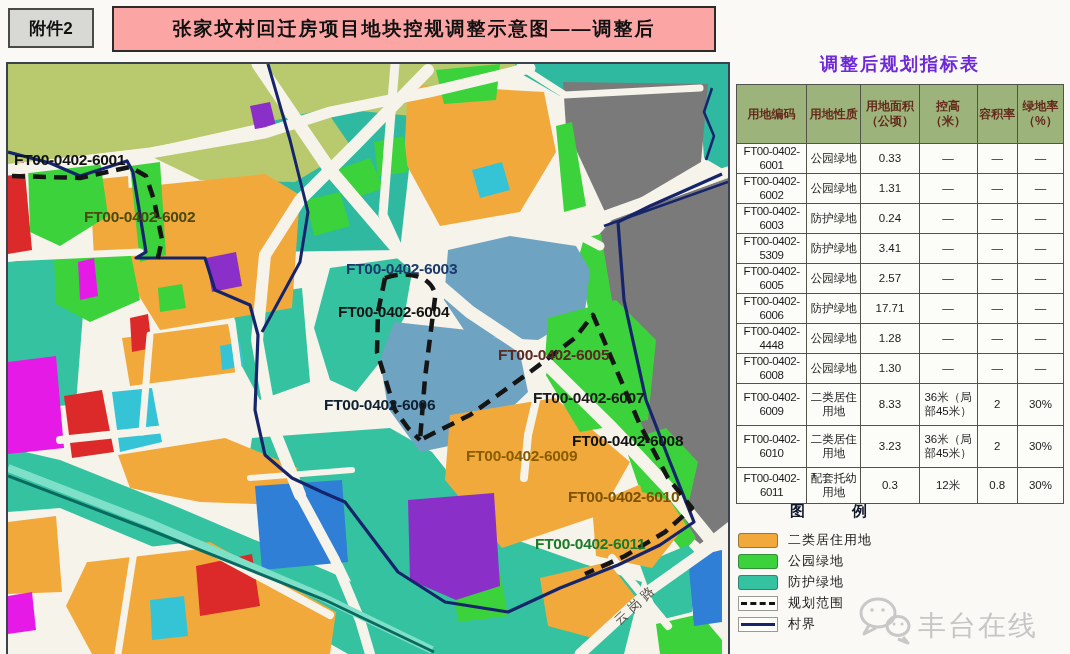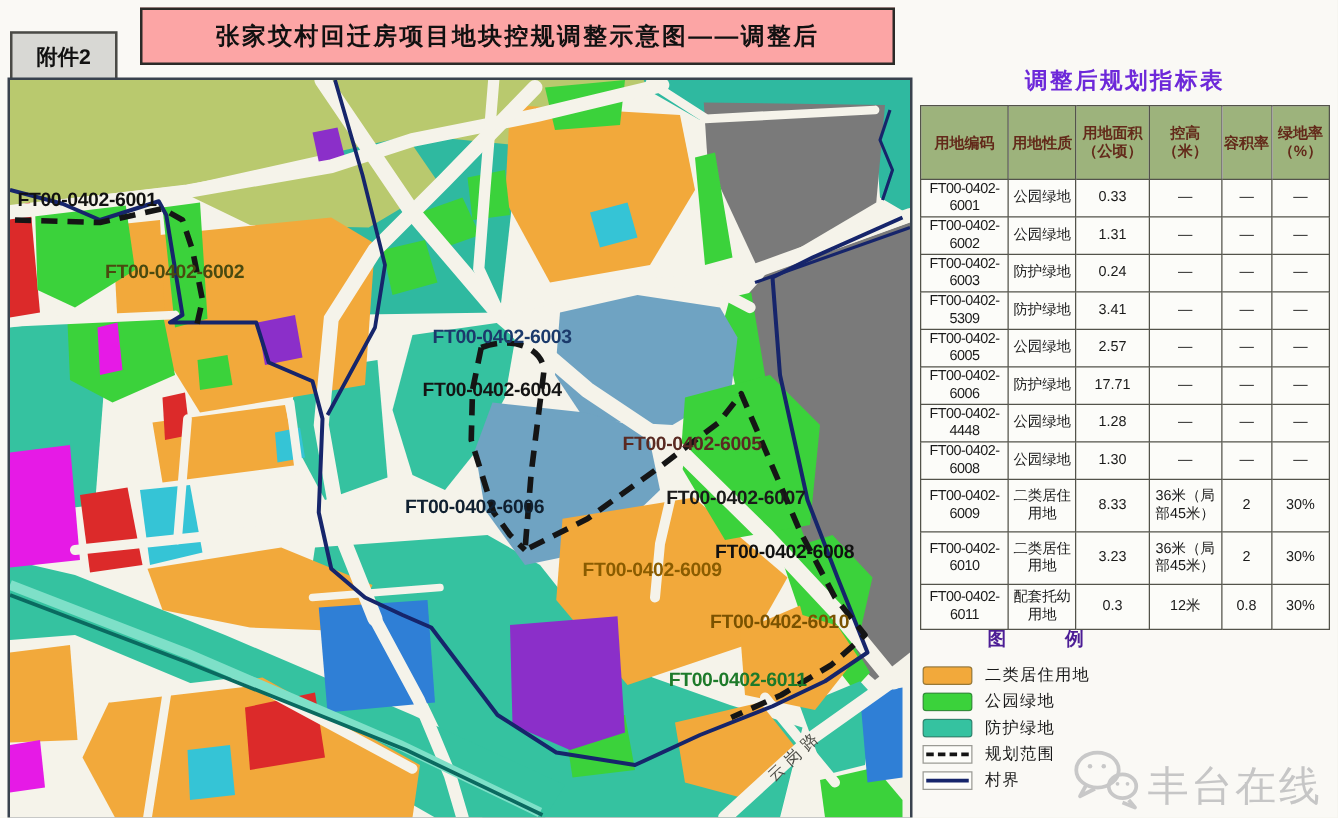--- a/index.html
+++ b/index.html
@@ -1,19 +1,19 @@
 <!DOCTYPE html>
 <html style="--c-road: #F5F3EA; --c-olive: #B9C96E; --c-teal_region: #2FB9A0; --c-protective: #35C2A0; --c-park: #3BD23B; --c-residential: #F2A93B; --c-education: #35C4D6; --c-gray: #7A7A7A; --c-steel: #6FA3C2; --c-blue: #2F7FD6; --c-magenta: #E61AE6; --c-purple: #8B2FC9; --c-red: #DC2A2A; --c-boundary_dash: #151515; --c-village: #16256B; --c-river: #0A6A60; --c-band_stripe: #7EE0C8; --c-table_header: #9DB37C; --c-table_header_text: #632A1A;"><head>
 <meta charset="utf-8">
 <style>
   html,body{margin:0;padding:0;}
   body{width:1070px;height:654px;position:relative;background:#FAF9F5;overflow:hidden;
        font-family:"Liberation Sans","DejaVu Sans",sans-serif;}
   
-  .attach-box{position:absolute;left:8px;top:25px;width:82px;height:36px;background:#D8D8D4;
+  .attach-box{position:absolute;left:8px;top:8px;width:82px;height:36px;background:#D8D8D4;
       border:2px solid #4A4A46;display:flex;align-items:center;justify-content:center;
       font-size:17px;font-weight:bold;color:#111;}
   .title-box{position:absolute;left:112px;top:6px;width:600px;height:42px;background:#fca5a5;
       border:2.5px solid #2B2B28;display:flex;align-items:center;justify-content:center;
       font-size:19px;font-weight:bold;color:#111;letter-spacing:2px;}
   
   #map-wrap{position:absolute;left:8px;top:64px;width:720px;height:590px;outline:2px solid #39424E;}
   svg text.plot-label{font-family:"Liberation Sans","DejaVu Sans",sans-serif;font-size:15.5px;
       font-weight:bold;letter-spacing:-0.3px;}
   svg text.road-label{font-family:"Liberation Sans","DejaVu Sans",sans-serif;font-size:13px;
@@ -26,34 +26,34 @@
   table.spec th,table.spec td{border:1.5px solid #53534B;padding:1px 1px;text-align:center;
       vertical-align:middle;overflow:hidden;}
   table.spec th{background:var(--c-table_header,#9DB37C);color:var(--c-table_header_text,#632A1A);
       font-size:12px;font-weight:bold;height:56px;line-height:1.25;}
   table.spec td{font-size:11.5px;color:#1A1A1A;height:27px;line-height:1.15;}
   td.code{font-size:10.5px;letter-spacing:-0.4px;}
   tr.tall td{height:39px;}
   tr.mid td{height:33px;}
   
   .legend-title{position:absolute;left:790px;top:502px;font-size:15px;font-weight:bold;
-      color:#4c1d95;letter-spacing:16px;}
+      color:#0f172a;letter-spacing:16px;}
   .legend{position:absolute;left:738px;top:530px;width:300px;}
   .legend-item{display:flex;align-items:center;height:20px;margin-bottom:1px;}
   .sw{width:38px;height:13px;border-radius:3px;border:1px solid rgba(40,60,50,.45);
       margin-right:10px;flex:0 0 auto;}
   .sw-line{width:38px;height:13px;background:#FDFDFA;border:1px solid #9a9a94;margin-right:10px;
       position:relative;flex:0 0 auto;}
   .sw-line i{position:absolute;left:2px;right:2px;top:5px;display:block;}
   .sw-dash i{border-top:3px dashed #141414;}
   .sw-solid i{border-top:3px solid var(--c-village,#16256B);}
   .legend-item span.lbl{font-size:13px;color:#1A1A1A;letter-spacing:1px;}
   
   .watermark{position:absolute;left:856px;top:592px;display:flex;align-items:center;gap:6px;}
-  .watermark .wm-text{font-size:33px;color:#C6C6C6;letter-spacing:2px;margin-top:15px;}
+  .watermark .wm-text{font-size:28px;color:#C6C6C6;letter-spacing:2px;margin-top:15px;}
 </style>
 </head>
 <body>
 
 <div class="attach-box">附件2</div>
 <div class="title-box">张家坟村回迁房项目地块控规调整示意图——调整后</div>
 
 <div id="map-wrap">
 <svg width="720" height="590" viewBox="8 64 720 590">
   <rect x="8" y="64" width="720" height="590" fill="var(--c-road)"></rect>

